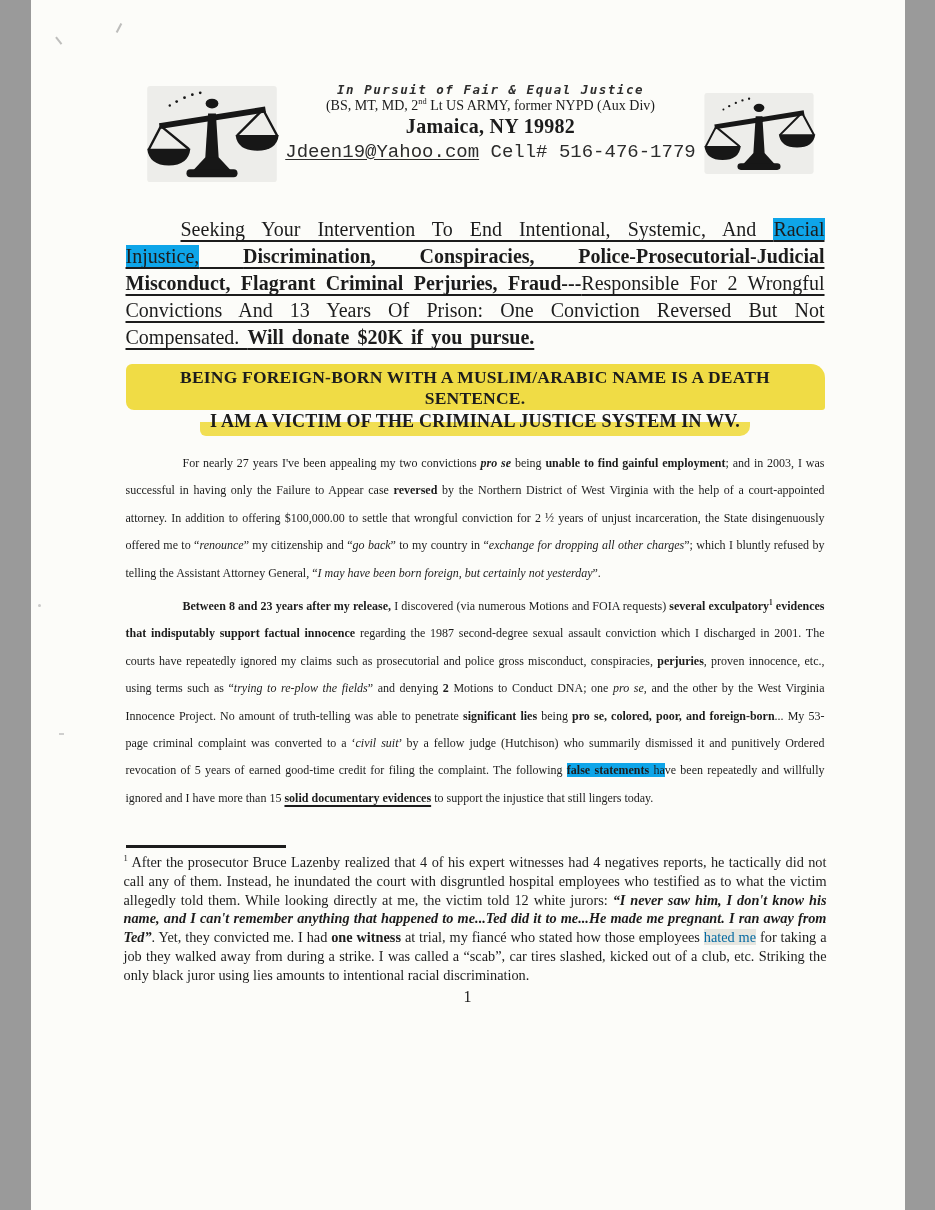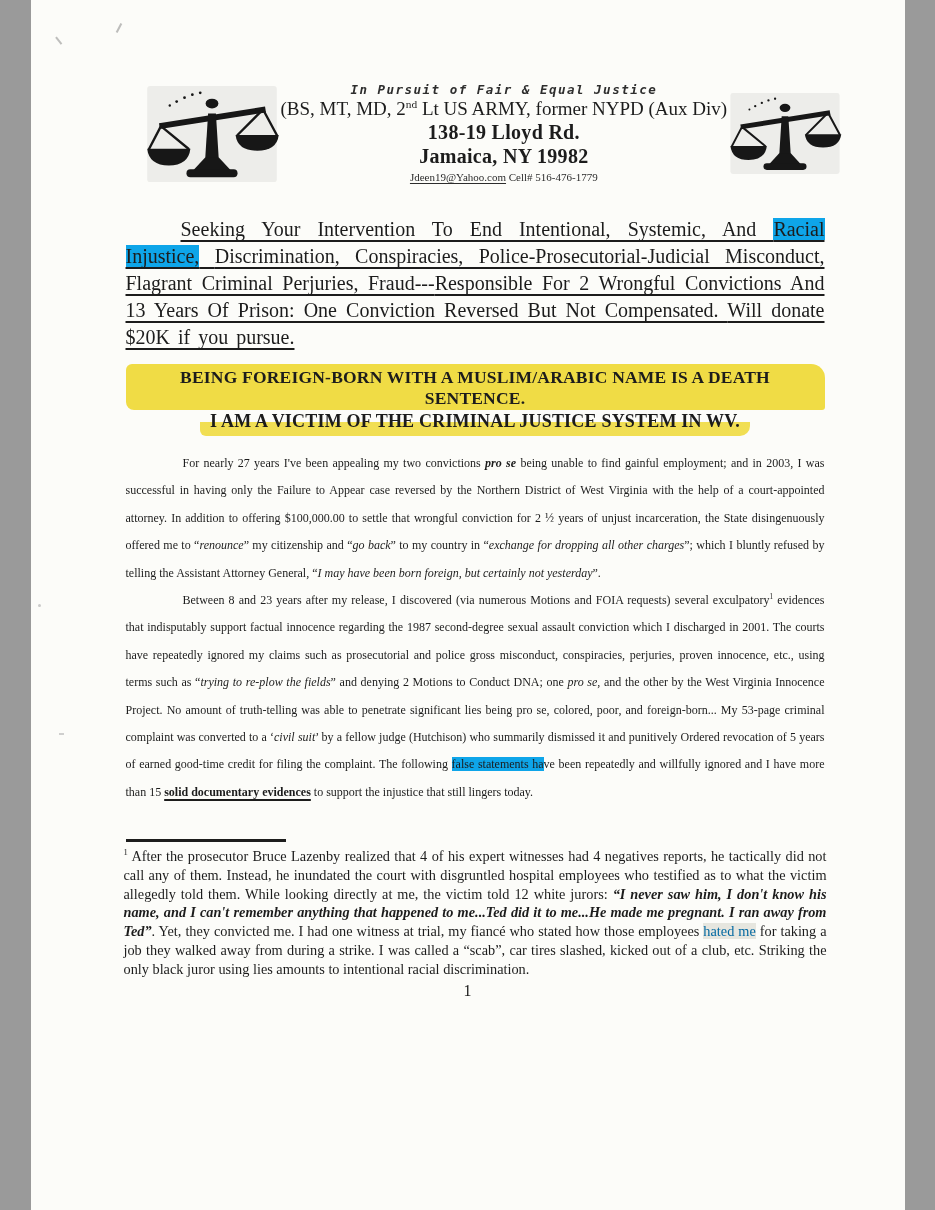--- a/index.html
+++ b/index.html
@@ -26,28 +26,28 @@
     padding:0 88px 0 112px;
   }
   .logo-box{flex:0 0 auto;}
   .lh-center{flex:1 1 auto;text-align:center;padding-top:2px;}
   .tagline{
     font-family:"DejaVu Sans Mono","Liberation Mono",monospace;
     font-size:12.5px;font-weight:700;font-style:italic;
     letter-spacing:1.5px;color:#2e2e2e;white-space:nowrap;
   }
   .sender-name{font-size:21px;font-weight:700;letter-spacing:.5px;margin-top:2px;}
-  .credentials{font-size:19px;margin-top:1px;white-space:nowrap;}
+  .credentials{font-size:14px;margin-top:1px;white-space:nowrap;}
   .addr{font-size:20px;font-weight:700;letter-spacing:.3px;margin-top:1px;}
   .contact{
-    font-family:Liberation Serif, serif;
-    font-size:11px;color:#2c2c2c;margin-top:3px;white-space:nowrap;
+    font-family:Liberation Mono, monospace;
+    font-size:19px;color:#2c2c2c;margin-top:3px;white-space:nowrap;
   }
   
-  .b{font-weight:400;}
+  .b{font-weight:700;}
   .i{font-style:italic;}
   .bi{font-weight:700;font-style:italic;}
   .u{text-decoration:underline;text-underline-offset:2px;}
   .bu{font-weight:700;text-decoration:underline;text-decoration-thickness:2px;text-underline-offset:3px;}
   .sup{vertical-align:super;font-size:.6em;line-height:0;}
   .hl{background:#0ea5e9;-webkit-box-decoration-break:clone;box-decoration-break:clone;}
   .sm{background:#e6e6df;color:#0369a1;}
   
   .title-par{
     margin:24px 80px 0 95px;
@@ -73,21 +73,21 @@
     background:linear-gradient(to bottom, rgba(240,220,69,0) 46%, rgba(240,220,69,.92) 46%);
     padding:0 10px 4px;
     border-radius:0 0 10px 6px;
   }
   
   .body-par{
     margin:14px 80px 0 95px;
     font-size:12px;line-height:27.4px;
     text-align:justify;text-indent:57px;
   }
-  .body-par.p2{margin-top:0;}
+  .body-par.p2{margin-top:6px;}
   
   .fn-rule{
     margin:33px 0 5px 95px;
     width:160px;height:0;
     border-top:3px solid #1d1d1d;
   }
   .footnote{
     margin:0 78px 0 93px;
     font-size:14.3px;line-height:18.7px;
     text-align:justify;
@@ -128,21 +128,20 @@
           <path class="scales-ink" d="M66 34 L74 34 L77 82 L63 82 Z"></path>
           <path class="scales-ink" d="M63 79 H77 L90 93 H50 Z"></path>
           <rect class="scales-ink" x="44" y="91" width="52" height="8" rx="4"></rect>
         </g>
       </svg>
     </div>
 
     <div class="lh-center">
       <div class="tagline">In Pursuit of Fair &amp; Equal Justice</div>
       <div class="credentials"><span>(BS, MT, MD, 2</span><span class="sup">nd</span><span> Lt US ARMY, former NYPD (Aux Div)</span></div>
-      <div class="addr">138-19 Lloyd Rd.</div>
       <div class="addr">Jamaica, NY 19982</div>
       <div class="contact"><span class="u">Jdeen19@Yahoo.com</span><span> Cell# 516-476-1779</span></div>
     </div>
 
     <div class="logo-box" style="padding-top:8px;">
       <svg width="116" height="91" viewBox="0 0 140 110">
         <rect class="scales-bg" x="4" y="6" width="132" height="98" rx="3"></rect>
         <g>
           <circle class="scales-ink" cx="34" cy="22" r="1.4"></circle>
           <circle class="scales-ink" cx="42" cy="18" r="1.4"></circle>

